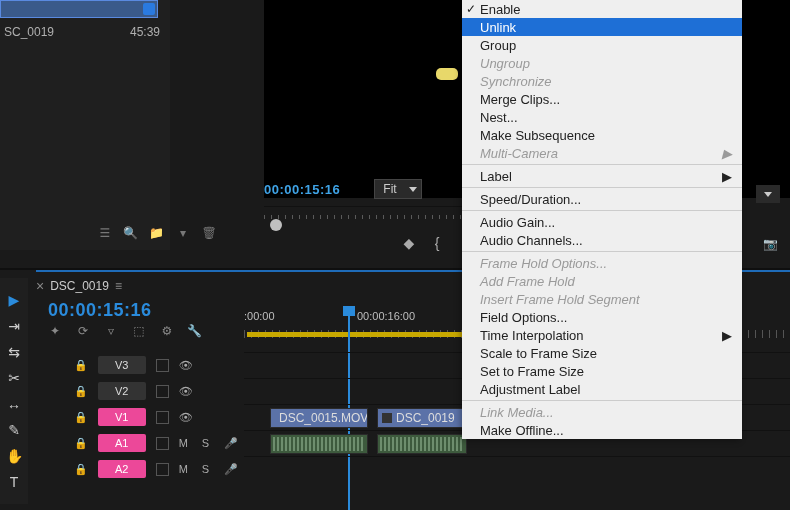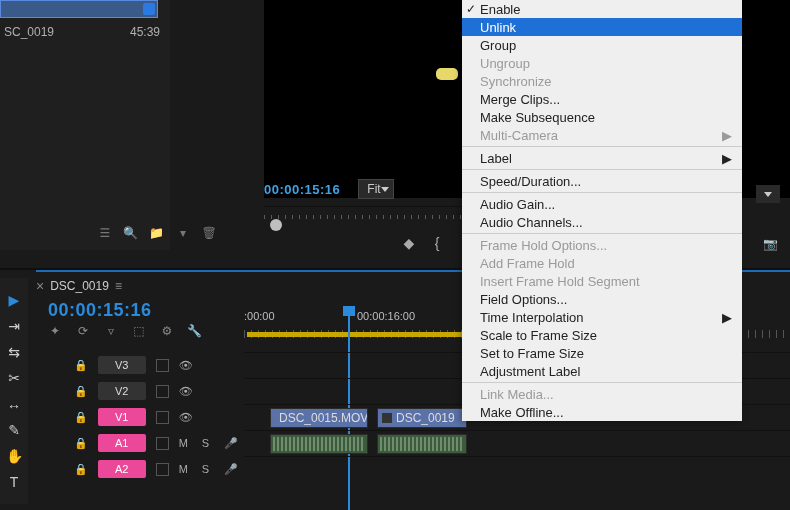--- a/index.html
+++ b/index.html
@@ -14,21 +14,21 @@
   .bin-icons { position:absolute; left:98px; bottom:10px; display:flex; gap:12px; }
   .bin-icons span { width:14px; height:14px; color:#777; display:inline-flex; align-items:center; justify-content:center; }
 
   
   .monitor { position:absolute; left:264px; top:0; width:530px; height:198px; background:#000; }
   .monitor .yellow-blob { position:absolute; left:172px; top:68px; width:22px; height:12px; background:#e8d86a; border-radius:5px; }
 
   
   .tc-row { position:absolute; left:264px; top:176px; height:26px; display:flex; align-items:center; gap:18px; }
   .tc-blue { color:#3fa3e6; font-size:13px; letter-spacing:.5px; font-weight:600; }
-  .fit { margin-left:0; background:#2a2a2a; border:1px solid #444; padding:2px 12px 2px 8px; color:#ccc; font-size:12px; position:relative; }
+  .fit { margin-left:16px; background:#2a2a2a; border:1px solid #444; padding:2px 24px 2px 8px; color:#ccc; font-size:12px; position:relative; }
   .fit .chev { position:absolute; right:4px; top:7px; width:0; height:0; border-left:4px solid transparent; border-right:4px solid transparent; border-top:5px solid #ccc; }
 
   
   .mini-ruler { position:absolute; left:264px; top:206px; width:200px; height:26px; border-top:1px solid #111; }
   .mini-ruler .line { position:absolute; left:0; right:0; top:8px; height:4px; background:repeating-linear-gradient(to right,#5a5a5a 0 1px,transparent 1px 7px); }
   .mini-ruler .knob { position:absolute; left:6px; top:12px; width:12px; height:12px; background:#bfbfbf; border-radius:50%; }
 
   
   .mon-btns { position:absolute; left:400px; top:235px; display:flex; gap:10px; }
   .mon-btns span { color:#aaa; font-size:14px; width:18px; text-align:center; }
@@ -79,21 +79,21 @@
   .lane { height:26px; position:relative; border-top:1px solid #111; }
   .clip { position:absolute; top:3px; height:20px; background:#5b72a8; border:1px solid #2a2a2a; overflow:hidden; display:flex; align-items:center; gap:4px; padding:0 4px; font-size:12px; color:#ddd; }
   .clip .fx { width:10px; height:10px; background:#333; display:inline-block; }
   .aclip { position:absolute; top:3px; height:20px; background:#3d5a3d; border:1px solid #2a2a2a; overflow:hidden; }
   .aclip .wave { position:absolute; inset:2px; background:repeating-linear-gradient(to right,#9fc29f 0 2px,#3d5a3d 2px 4px); opacity:.5; }
 
   
   .ctx { position:absolute; left:462px; top:0; width:280px; background:#efefef; color:#222; font-size:13px; box-shadow:-2px 2px 6px rgba(0,0,0,.3); }
   .ctx .row { height:18px; padding:0 18px; position:relative; display:flex; align-items:center; }
   .ctx .row.hi { background:#1e6fd6; color:#fff; }
-  .ctx .row.dis { color:#9a9a9a; }
+  .ctx .row.dis { color:#9a9a9a;font-style:italic; }
   .ctx .row .chk { position:absolute; left:4px; font-size:12px; }
   .ctx .row .sub { position:absolute; right:10px; }
   .ctx hr { border:none; border-top:1px solid #ccc; margin:2px 0; }
 </style>
 </head>
 <body>
 
 <div class="bin">
   <div class="bin-thumb">
       <div class="ic"></div>
@@ -251,20 +251,23 @@
     <div class="row dis">
       <span>Ungroup</span>
     </div>
     <div class="row dis">
       <span>Synchronize</span>
     </div>
     <div class="row">
       <span>Merge Clips...</span>
     </div>
     <div class="row">
+      <span>Nest...</span>
+    </div>
+    <div class="row">
       <span>Make Subsequence</span>
     </div>
     <div class="row dis">
       <span>Multi-Camera</span>
       <span class="sub">▶</span>
     </div>
     <hr>
     <div class="row">
       <span>Label</span>
       <span class="sub">▶</span>

